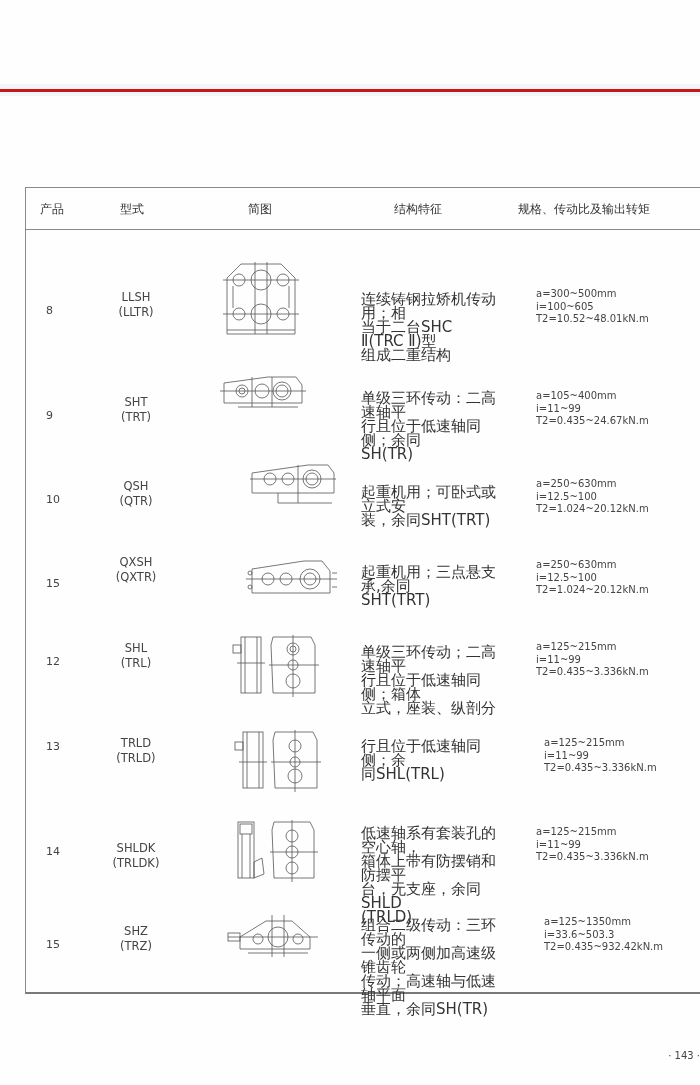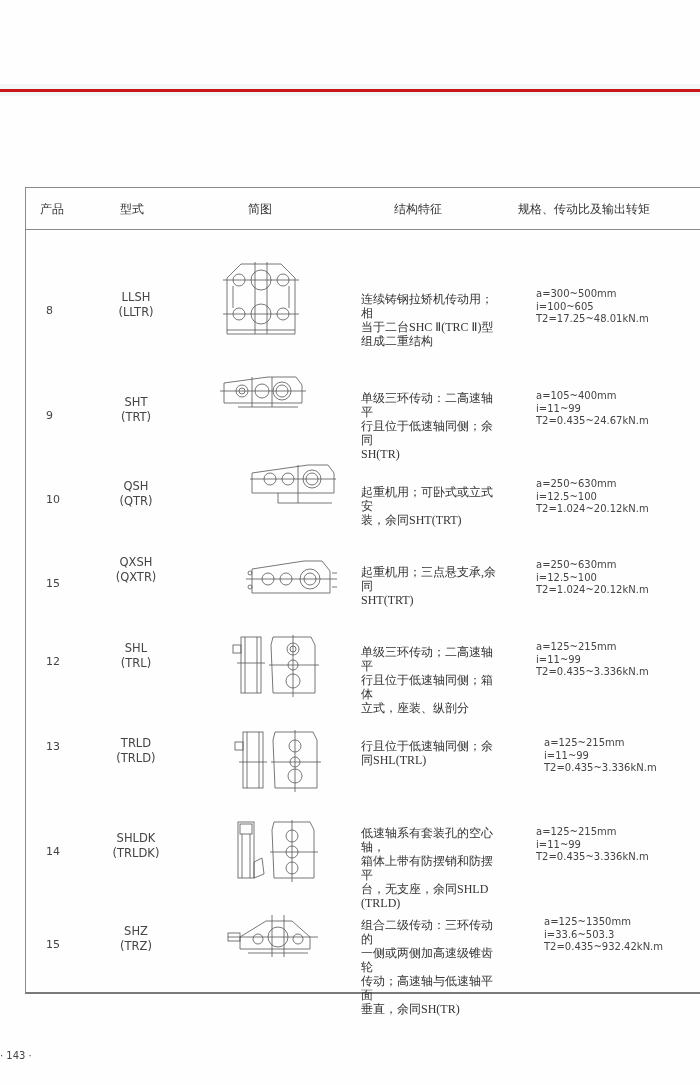--- a/index.html
+++ b/index.html
@@ -16,23 +16,23 @@
   }
   .thead {
     position:absolute; left:0; top:0; width:100%; height:41px; border-bottom:1px solid #8a8a8a;
     font-size:12px; color:#333;
   }
   .th { position:absolute; top:13px; white-space:nowrap; }
   .row { position:absolute; left:0; width:100%; }
   .cell-no { position:absolute; left:20px; font-size:11px; color:#444; }
   .cell-model { position:absolute; left:70px; width:80px; text-align:center; font-size:11.5px; line-height:15px; color:#444; }
   .cell-fig { position:absolute; }
-  .cell-feat { position:absolute; left:335px; width:135px; font-size:12px; line-height:14px; color:#333;font-family:Liberation Serif, serif; }
+  .cell-feat { position:absolute; left:335px; width:135px; font-size:15px; line-height:14px; color:#333; }
   .cell-spec { position:absolute; left:510px; width:150px; font-size:10px; line-height:12.5px; color:#444; }
-  .page-num { position:absolute; left:0; width:700px; top:1050px; text-align:left; font-size:10px; color:#444; }
+  .page-num { position:absolute; left:0; width:700px; top:1050px; text-align:right; font-size:10px; color:#444; }
   svg { display:block; }
   svg * { fill:none; stroke:#555; stroke-width:0.8; }
 </style>
 </head>
 <body>
 
 <div class="top-rule-shade"></div>
 <div class="top-rule"></div>
 
 <div class="table">
@@ -69,21 +69,21 @@
       </svg>
     </div>
     <div class="cell-feat" style="top:34px">
       <div>连续铸钢拉矫机传动用；相</div>
       <div>当于二台SHC Ⅱ(TRC Ⅱ)型</div>
       <div>组成二重结构</div>
     </div>
     <div class="cell-spec" style="top:30px">
       <div>a=300~500mm</div>
       <div>i=100~605</div>
-      <div>T2=17.25~48.01kN.m</div>
+      <div>T2=10.52~48.01kN.m</div>
     </div>
   </div>
 
   <div class="row" style="top:185px">
     <span class="cell-no" style="top:36px">9</span>
     <div class="cell-model" style="top:22px">
       <div>SHT</div>
       <div>(TRT)</div>
     </div>
     <div class="cell-fig" style="left:192px;top:0">
@@ -234,21 +234,21 @@
     </div>
     <div class="cell-spec" style="left:518px;top:9px">
       <div>a=125~215mm</div>
       <div>i=11~99</div>
       <div>T2=0.435~3.336kN.m</div>
     </div>
   </div>
 
   <div class="row" style="top:630px">
     <span class="cell-no" style="top:27px">14</span>
-    <div class="cell-model" style="top:13px">
+    <div class="cell-model" style="top:23px">
       <div>SHLDK</div>
       <div>(TRLDK)</div>
     </div>
     <div class="cell-fig" style="left:208px;top:0">
       <svg width="90" height="65" viewBox="0 0 90 65">
         <rect x="4" y="4" width="16" height="56"></rect>
           <rect x="6" y="6" width="12" height="10"></rect>
         <line x1="8" y1="16" x2="8" y2="60"></line>
           <line x1="16" y1="16" x2="16" y2="60"></line>
         <path d="M20 44 L28 40 L30 56 L20 60 Z"></path>

